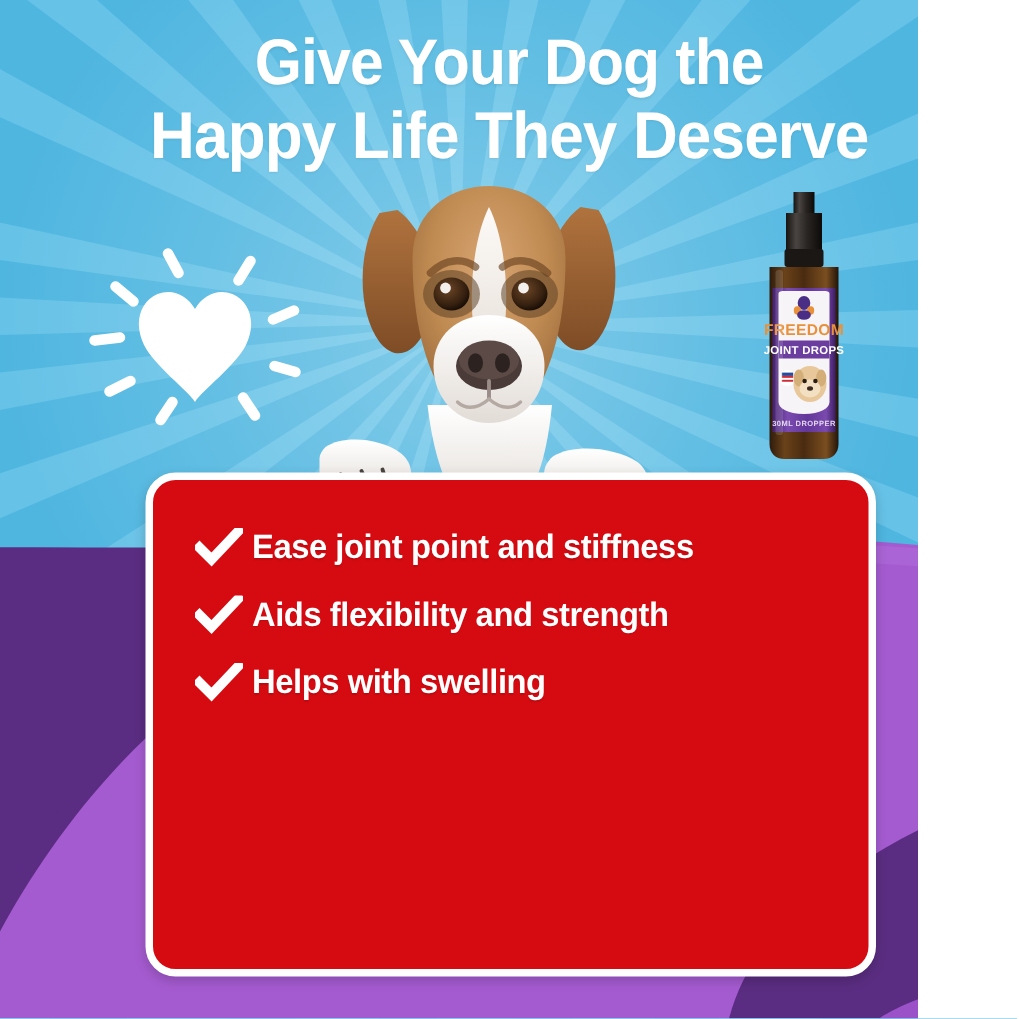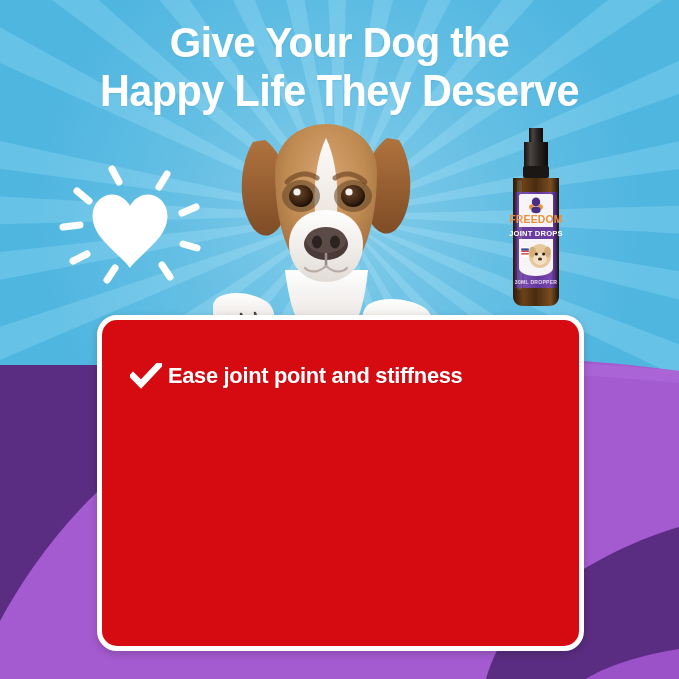--- a/index.html
+++ b/index.html
@@ -3,21 +3,21 @@
 <meta charset="utf-8">
 <style>
   * { margin:0; padding:0; box-sizing:border-box; }
   html, body {
     width:679px; height:679px;
     font-family:"Liberation Sans", sans-serif;
     overflow:hidden;
   }
   #stage {
     position:relative;
-    width:679px; height:679px;
+    width:612px; height:679px;
     background:#4FB6E0;
     overflow:hidden;
   }
 
   
   .sky {
     position:absolute; inset:0;
     background:#4FB6E0;
   }
   .sunburst {
@@ -72,21 +72,21 @@
     left:97px; top:315px;
     width:487px; height:336px;
     background:#D60B12;
     border-radius:20px;
     border:5px solid #FFFFFF;
     z-index:9;
     box-shadow:0 3px 8px rgba(0,0,0,0.18);
   }
   .benefits {
     position:absolute;
-    left:22px; top:34px;
+    left:22px; top:23px;
     width:450px;
     display:flex;
     flex-direction:column;
     gap:2px;
   }
   .benefit {
     display:flex;
     align-items:center;
     height:43px;
   }
@@ -324,20 +324,36 @@
       <div class="benefit">
         <span class="check">
           <svg width="32" height="26" viewBox="0 0 32 26">
               <path d="M3,13 L11,21 L29,2" stroke="#FFFFFF" stroke-width="6.5" fill="none" stroke-linecap="square" stroke-linejoin="miter"></path>
             </svg>
         </span>
         <span class="benefit-text">Ease joint point and stiffness</span>
       </div>
 
 
-
-
+      <div class="benefit">
+        <span class="check">
+          <svg width="32" height="26" viewBox="0 0 32 26">
+              <path d="M3,13 L11,21 L29,2" stroke="#FFFFFF" stroke-width="6.5" fill="none" stroke-linecap="square" stroke-linejoin="miter"></path>
+            </svg>
+        </span>
+        <span class="benefit-text">Aids flexibility and strength</span>
+      </div>
+
+
+      <div class="benefit">
+        <span class="check">
+          <svg width="32" height="26" viewBox="0 0 32 26">
+              <path d="M3,13 L11,21 L29,2" stroke="#FFFFFF" stroke-width="6.5" fill="none" stroke-linecap="square" stroke-linejoin="miter"></path>
+            </svg>
+        </span>
+        <span class="benefit-text">Helps with swelling</span>
+      </div>
 
 
     </div>
   </div>
 
 </div>
 
 </body></html>

